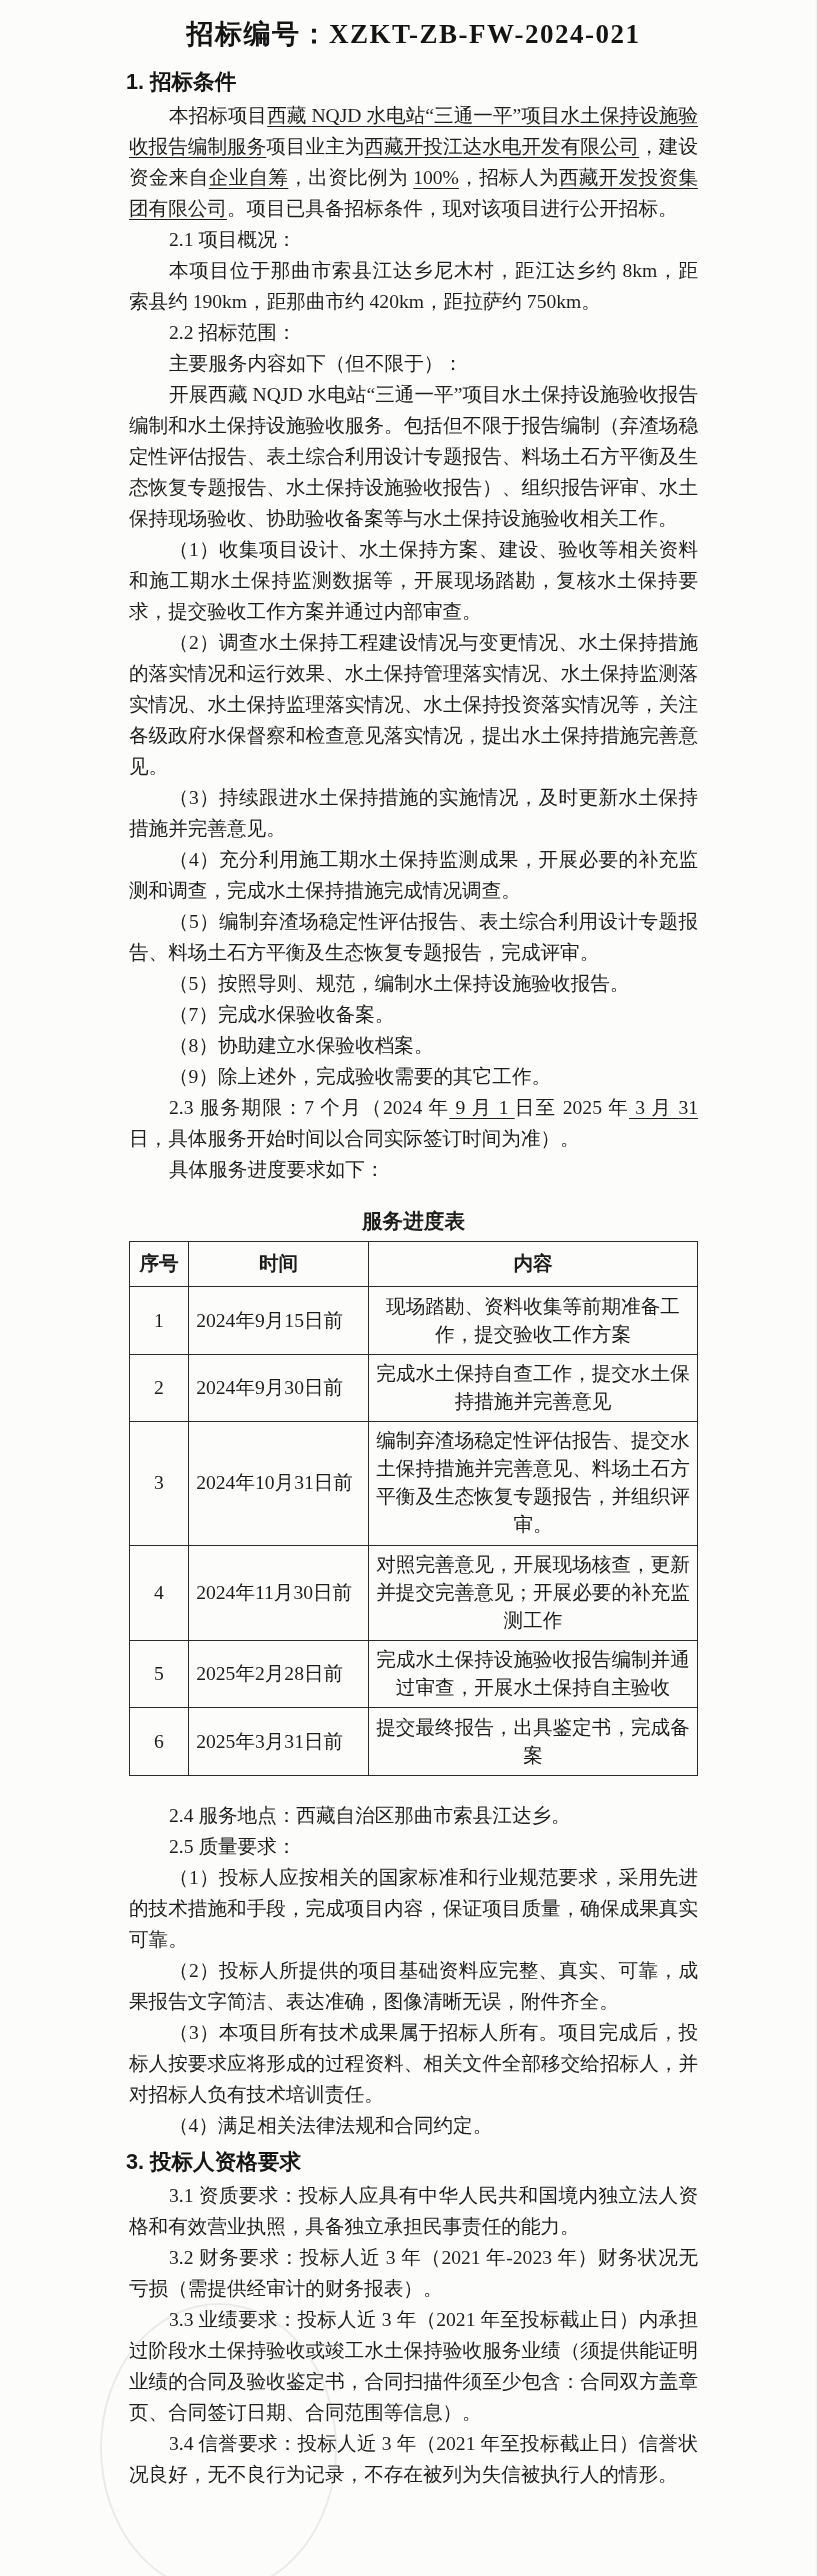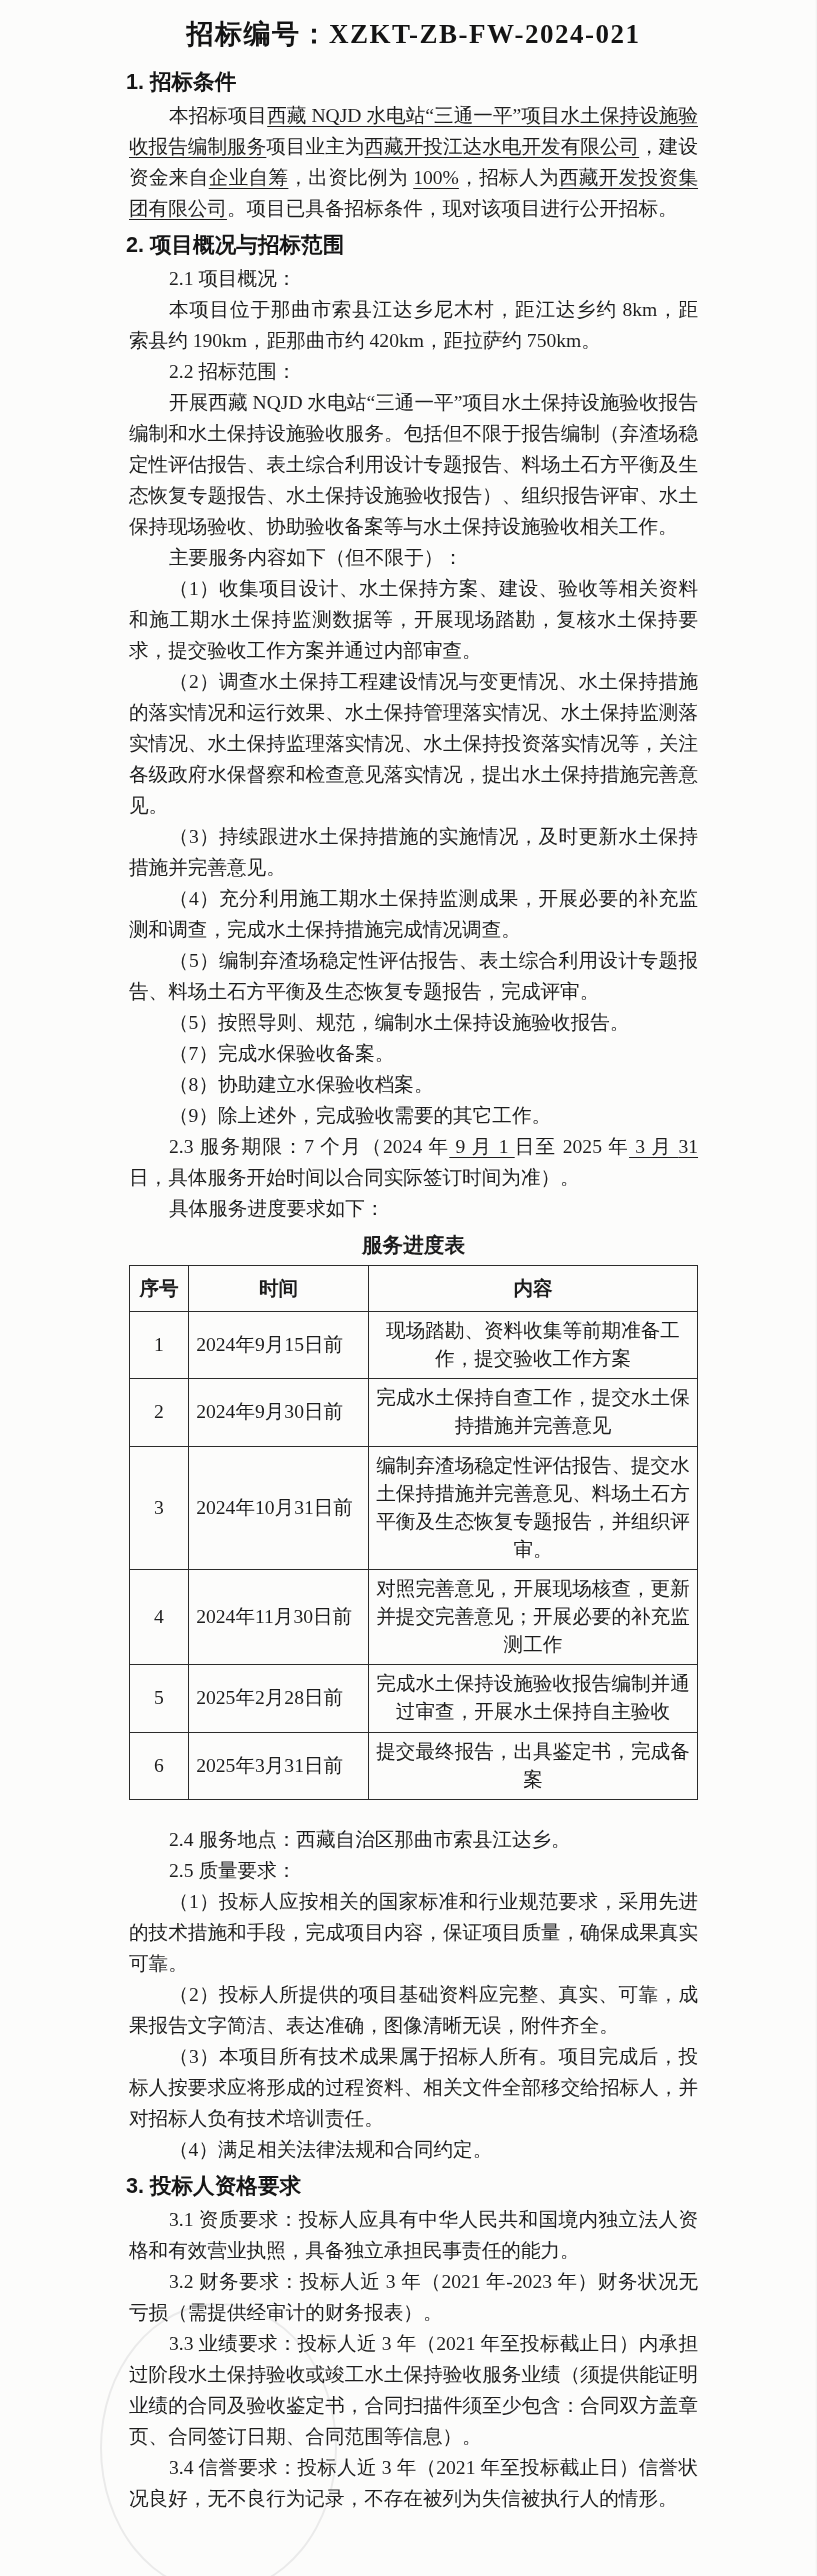--- a/index.html
+++ b/index.html
@@ -38,21 +38,21 @@
     line-height:31px;
     text-align:justify;
     text-indent:40px;
     color:#1e1e1e;
   }
   .doc-center{
     text-align:center;
     font-size:20.6px;
     font-weight:bold;
     line-height:32px;
-    margin-top:5px;
+    margin-top:20px;
   }
   .u{text-decoration:underline;text-decoration-thickness:1px;text-underline-offset:3.6px;}
   table.schedule{
     border-collapse:collapse;
     width:569px;
     margin:4px 0 24px 0;
     table-layout:fixed;
   }
   table.schedule th, table.schedule td{
     border:1px solid #2b2b2b;
@@ -85,26 +85,25 @@
 </style>
 </head>
 <body>
 
 <div class="page">
 
   <div class="flow">
       <div class="doc-title">招标编号：XZKT-ZB-FW-2024-021</div>
       <div class="doc-heading">1. 招标条件</div>
       <div class="doc-para"><span>本招标项目</span><span class="u ">西藏 NQJD 水电站“三通一平”项目水土保持设施验收报告编制服务</span><span>项目业主为</span><span class="u ">西藏开投江达水电开发有限公司</span><span>，建设资金来自</span><span class="u ">企业自筹</span><span>，出资比例为 </span><span class="u ">100%</span><span>，招标人为</span><span class="u ">西藏开发投资集团有限公司</span><span>。项目已具备招标条件，现对该项目进行公开招标。</span></div>
-      <div class="doc-heading">2. 项目概况与招标范围</div>
       <div class="doc-para"><span>2.1 项目概况：</span></div>
       <div class="doc-para"><span>本项目位于那曲市索县江达乡尼木村，距江达乡约 8km，距索县约 190km，距那曲市约 420km，距拉萨约 750km。</span></div>
       <div class="doc-para"><span>2.2 招标范围：</span></div>
+      <div class="doc-para"><span>主要服务内容如下（但不限于）：</span></div>
       <div class="doc-para"><span>开展西藏 NQJD 水电站“三通一平”项目水土保持设施验收报告编制和水土保持设施验收服务。包括但不限于报告编制（弃渣场稳定性评估报告、表土综合利用设计专题报告、料场土石方平衡及生态恢复专题报告、水土保持设施验收报告）、组织报告评审、水土保持现场验收、协助验收备案等与水土保持设施验收相关工作。</span></div>
-      <div class="doc-para"><span>主要服务内容如下（但不限于）：</span></div>
       <div class="doc-para"><span>（1）收集项目设计、水土保持方案、建设、验收等相关资料和施工期水土保持监测数据等，开展现场踏勘，复核水土保持要求，提交验收工作方案并通过内部审查。</span></div>
       <div class="doc-para"><span>（2）调查水土保持工程建设情况与变更情况、水土保持措施的落实情况和运行效果、水土保持管理落实情况、水土保持监测落实情况、水土保持监理落实情况、水土保持投资落实情况等，关注各级政府水保督察和检查意见落实情况，提出水土保持措施完善意见。</span></div>
       <div class="doc-para"><span>（3）持续跟进水土保持措施的实施情况，及时更新水土保持措施并完善意见。</span></div>
       <div class="doc-para"><span>（4）充分利用施工期水土保持监测成果，开展必要的补充监测和调查，完成水土保持措施完成情况调查。</span></div>
       <div class="doc-para"><span>（5）编制弃渣场稳定性评估报告、表土综合利用设计专题报告、料场土石方平衡及生态恢复专题报告，完成评审。</span></div>
       <div class="doc-para"><span>（5）按照导则、规范，编制水土保持设施验收报告。</span></div>
       <div class="doc-para"><span>（7）完成水保验收备案。</span></div>
       <div class="doc-para"><span>（8）协助建立水保验收档案。</span></div>
       <div class="doc-para"><span>（9）除上述外，完成验收需要的其它工作。</span></div>
       <div class="doc-para"><span>2.3 服务期限：7 个月（2024 年</span><span class="u "> 9 月 1 </span><span>日至 2025 年</span><span class="u "> 3 月 </span><span class="u "> 31 </span><span>日，具体服务开始时间以合同实际签订时间为准）。</span></div>

